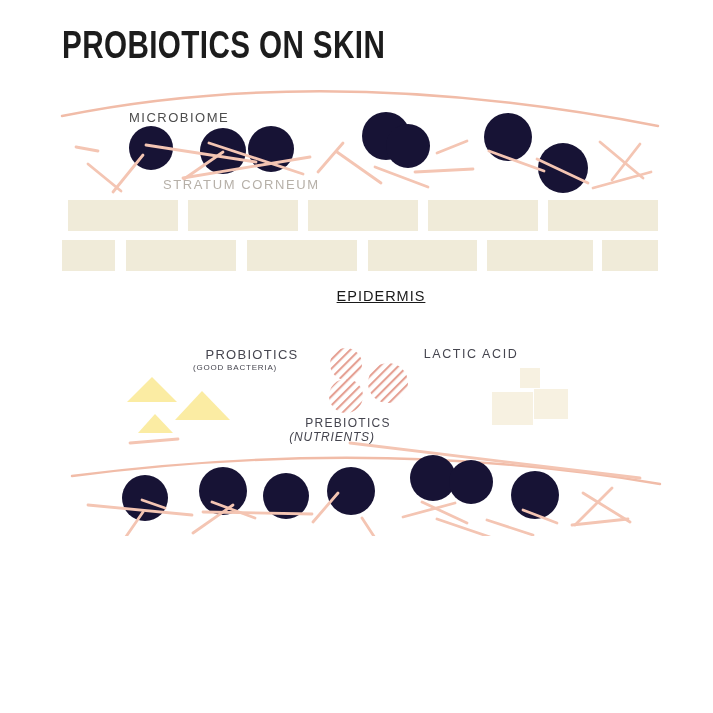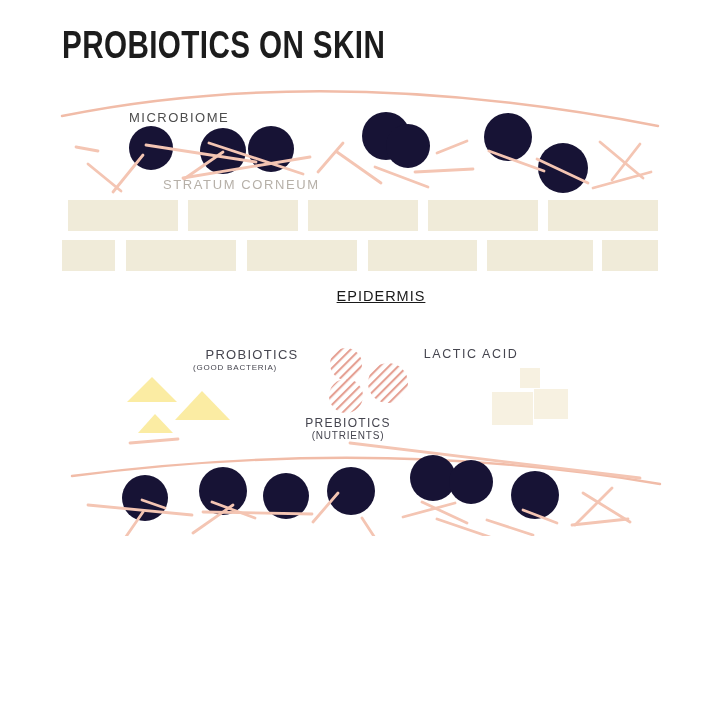--- a/index.html
+++ b/index.html
@@ -14,21 +14,21 @@
     letter-spacing:0.5px;transform:scaleX(0.78);transform-origin:left top;
     font-family:"Liberation Sans",sans-serif;white-space:nowrap;
   }
   .label{position:absolute;white-space:nowrap;}
   .lbl-microbiome{left:129px;top:110px;font-size:13px;letter-spacing:1.5px;color:#4d4d4d;}
   .lbl-stratum{left:163px;top:177px;font-size:13px;letter-spacing:1.6px;color:#b6b0a8;}
   .lbl-epidermis{left:381px;top:288px;transform:translateX(-50%);font-size:14.5px;letter-spacing:1px;color:#1a1a1a;text-decoration:underline;}
   .lbl-probiotics{left:225px;top:347px;transform:translateX(-50%);font-size:13px;letter-spacing:1.3px;color:#45454f;margin-left:27px;}
   .lbl-probiotics-sub{left:235px;top:363px;transform:translateX(-50%);font-size:8px;letter-spacing:0.8px;color:#45454f;}
   .lbl-prebiotics{left:348px;top:416px;transform:translateX(-50%);font-size:12px;letter-spacing:1.3px;color:#45454f;}
-  .lbl-prebiotics-sub{left:348px;top:430px;transform:translateX(-50%);font-size:10px;letter-spacing:0.8px;color:#45454f;}
+  .lbl-prebiotics-sub{left:332px;top:430px;transform:translateX(-50%);font-size:12px;letter-spacing:0.8px;color:#45454f;font-style:italic;}
   .lbl-lactic{left:471px;top:347px;transform:translateX(-50%);font-size:12.5px;letter-spacing:1.6px;color:#45454f;}
 </style>
 </head>
 <body>
 
 <div class="canvas">
 
   <h1 class="title" style="color: rgb(28, 28, 28);">PROBIOTICS ON SKIN</h1>
 
   <svg class="diagram-svg" width="713" height="713" viewBox="0 0 713 713">

